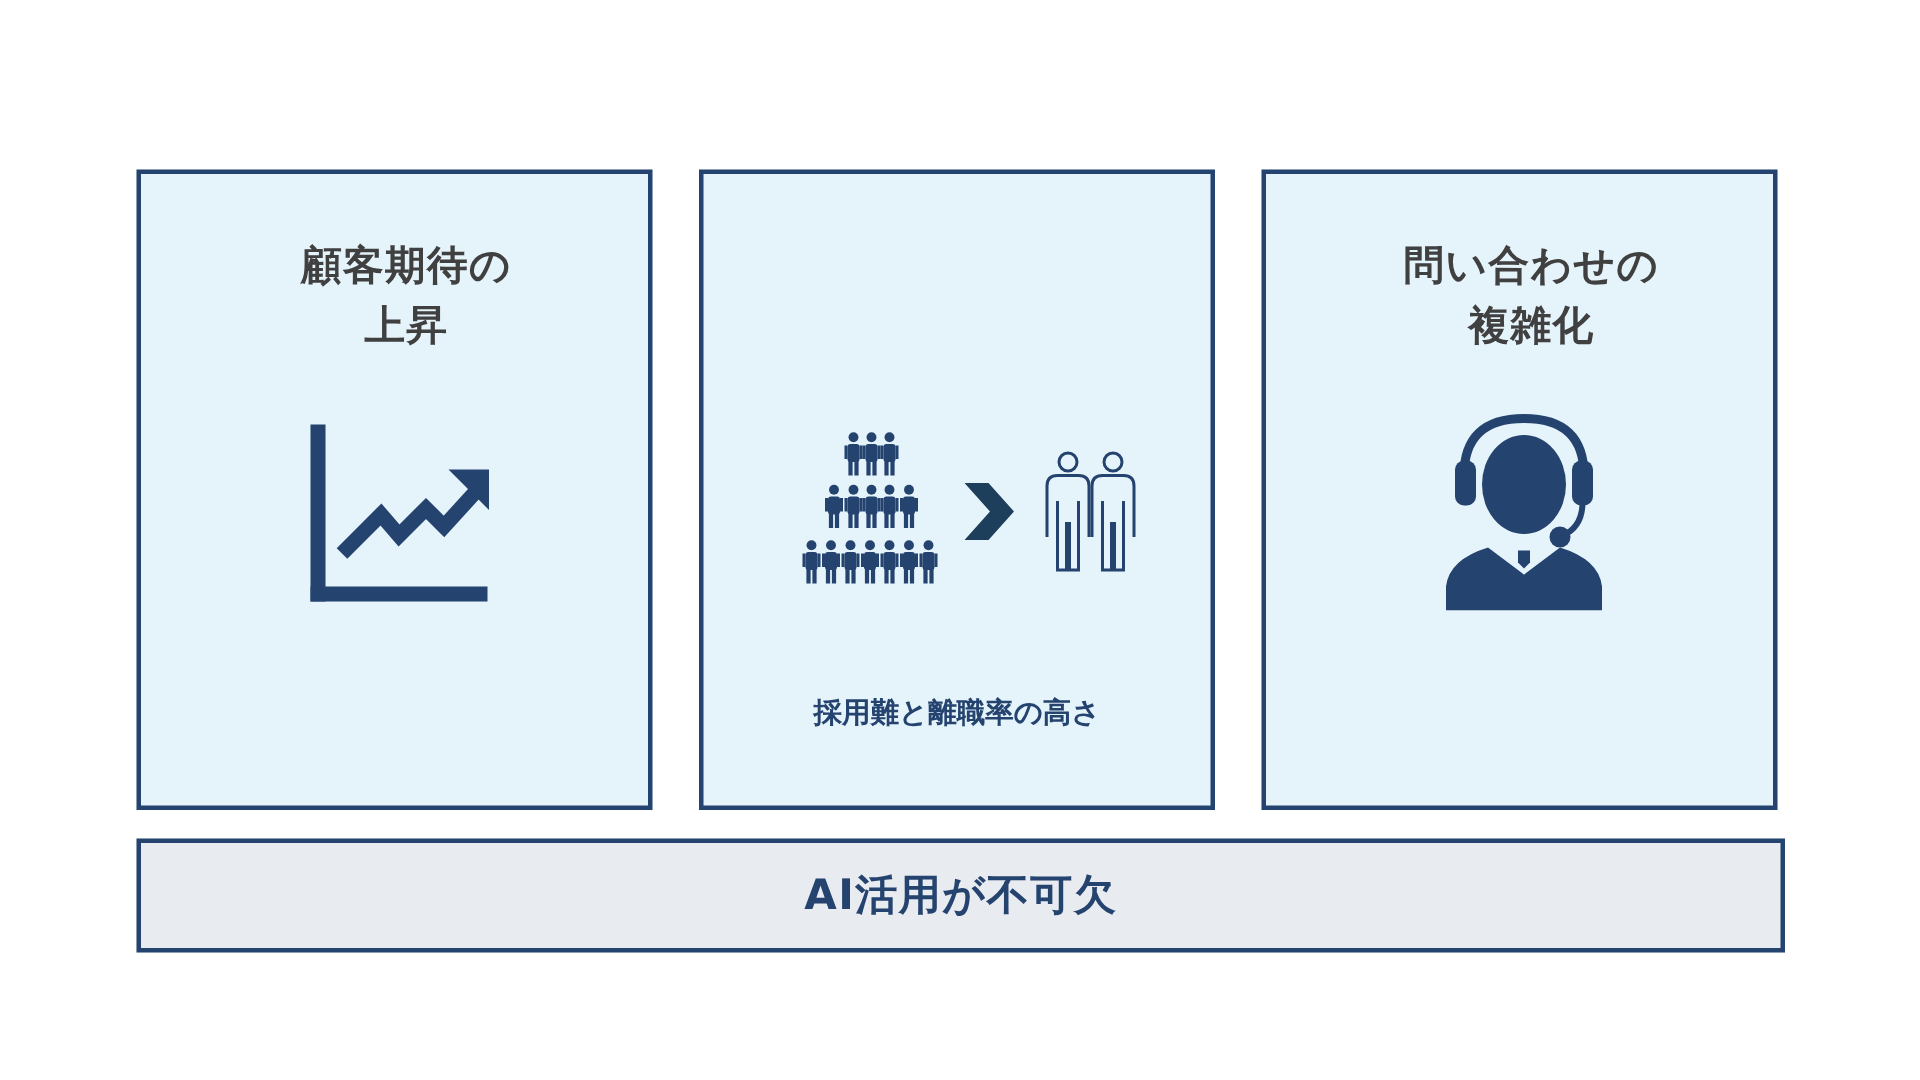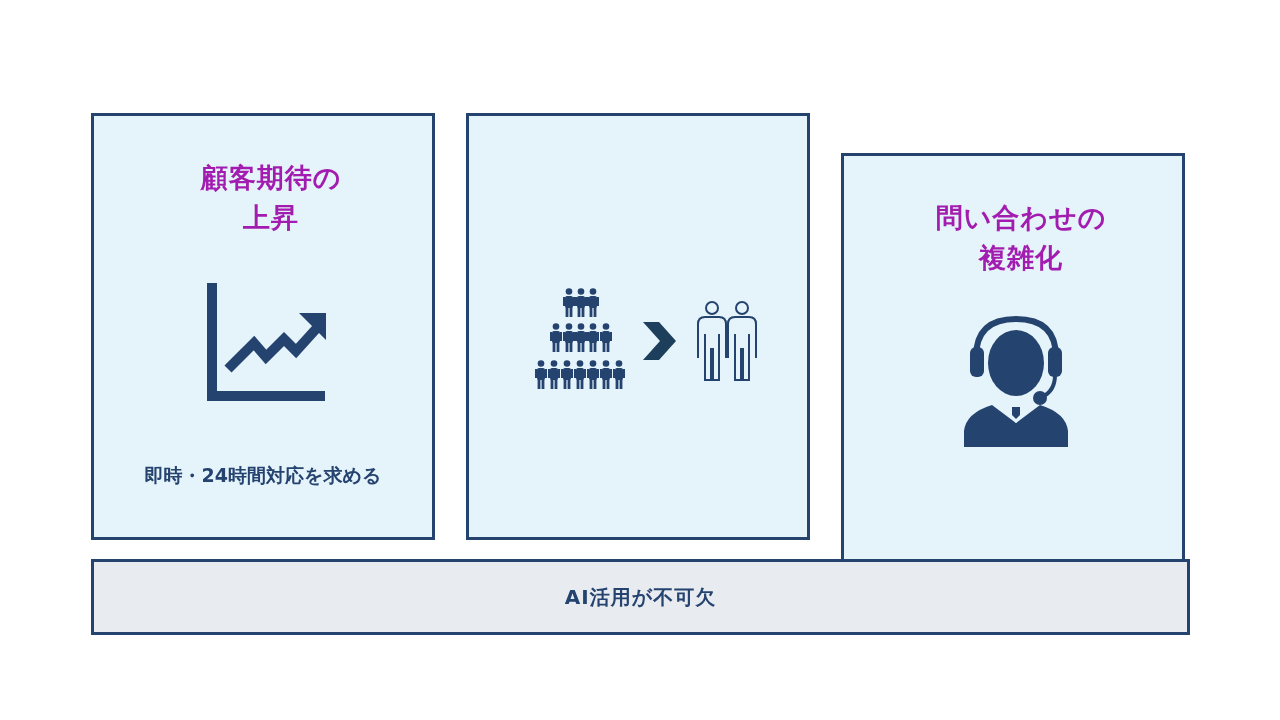--- a/index.html
+++ b/index.html
@@ -6,48 +6,47 @@
   body {
     width:1280px; height:720px; background:#ffffff; position:relative; overflow:hidden;
     font-family: "DejaVu Sans", "Liberation Sans", sans-serif;
   }
   .card {
     position:absolute; top:113px; width:344px; height:427px;
     background:#e5f3fa; border:3px solid #25436f; box-sizing:border-box;
   }
   .card-title {
     position:absolute; left:16px; right:0; top:42px; text-align:center;
-    color:#a21caf; font-weight:bold; font-size:27px; line-height:40px;
+    color:#404040; font-weight:bold; font-size:27px; line-height:40px;
     white-space:pre-line; letter-spacing:1px;
   }
   .card-sub {
     position:absolute; left:0; right:0; top:346px; text-align:center;
     color:#25436f; font-weight:bold; font-size:19px; line-height:26px;
   }
   .icon { position:absolute; }
   .banner {
     position:absolute; left:91px; top:559px; width:1099px; height:76px;
     background:#e8ebf0; border:3px solid #25436f; box-sizing:border-box;
     display:flex; align-items:center; justify-content:center;
   }
-  .banner-text { color:#25436f; font-weight:bold; font-size:20px; letter-spacing:1px; }
+  .banner-text { color:#25436f; font-weight:bold; font-size:28px; letter-spacing:1px; }
 </style>
 </head>
 <body>
 
 <div class="card" style="left:91px;">
   <div class="card-title">顧客期待の
 上昇</div>
   <svg class="icon" style="left:110px;top:165px;" width="124" height="122" viewBox="0 0 124 122">
     <rect x="3" y="2" width="10" height="118" fill="#25436f"></rect>
     <rect x="3" y="110" width="118" height="10" fill="#25436f"></rect>
     <polyline points="24,88 50,62 62,76 80,58 92,70 112,48" fill="none" stroke="#25436f" stroke-width="10" stroke-linejoin="miter"></polyline>
     <polygon points="95,32 122,32 122,59" fill="#25436f"></polygon>
   </svg>
-  <div class="card-sub">即時・24時間対応を求める</div>
 </div>
 
 <div class="card" style="left:466px;">
   <svg class="icon" style="left:64px;top:170px;" width="96" height="108" viewBox="0 0 96 108">
     <defs>
       <g id="p">
         <circle cx="6" cy="3.5" r="3.3" fill="#25436f"></circle>
         <rect x="2" y="8" width="8" height="12" rx="2" fill="#25436f"></rect>
         <rect x="2.6" y="18" width="2.8" height="11" fill="#25436f"></rect>
         <rect x="6.6" y="18" width="2.8" height="11" fill="#25436f"></rect>
@@ -77,23 +76,24 @@
   <svg class="icon" style="left:226px;top:184px;" width="66" height="82" viewBox="0 0 66 82">
     <g fill="none" stroke="#25436f" stroke-width="2">
       <circle cx="17" cy="8" r="6"></circle>
       <path d="M3,58 L3,24 Q3,17 10,17 L24,17 Q31,17 31,24 L31,58"></path>
       <path d="M10,34 L10,80 L16,80 L16,48 M18,48 L18,80 L24,80 L24,34"></path>
       <circle cx="47" cy="8" r="6"></circle>
       <path d="M33,58 L33,24 Q33,17 40,17 L54,17 Q61,17 61,24 L61,58"></path>
       <path d="M40,34 L40,80 L46,80 L46,48 M48,48 L48,80 L54,80 L54,34"></path>
     </g>
   </svg>
+  <div class="card-sub">採用難と離職率の高さ</div>
 </div>
 
-<div class="card" style="left:841px;margin-top:40px;">
+<div class="card" style="left:841px;">
   <div class="card-title">問い合わせの
 複雑化</div>
   <svg class="icon" style="left:118px;top:157px;" width="108" height="134" viewBox="0 0 108 134">
     <path d="M14,44 Q14,6 54,6 Q94,6 94,44" fill="none" stroke="#25436f" stroke-width="6"></path>
     <rect x="8" y="34" width="14" height="30" rx="6" fill="#25436f"></rect>
     <rect x="86" y="34" width="14" height="30" rx="6" fill="#25436f"></rect>
     <ellipse cx="54" cy="50" rx="28" ry="33" fill="#25436f"></ellipse>
     <path d="M93,62 Q93,78 80,84" fill="none" stroke="#25436f" stroke-width="4"></path>
     <circle cx="78" cy="85" r="7" fill="#25436f"></circle>
     <path d="M2,134 L2,118 Q4,100 30,92 L54,110 L78,92 Q104,100 106,118 L106,134 Z" fill="#25436f"></path>

